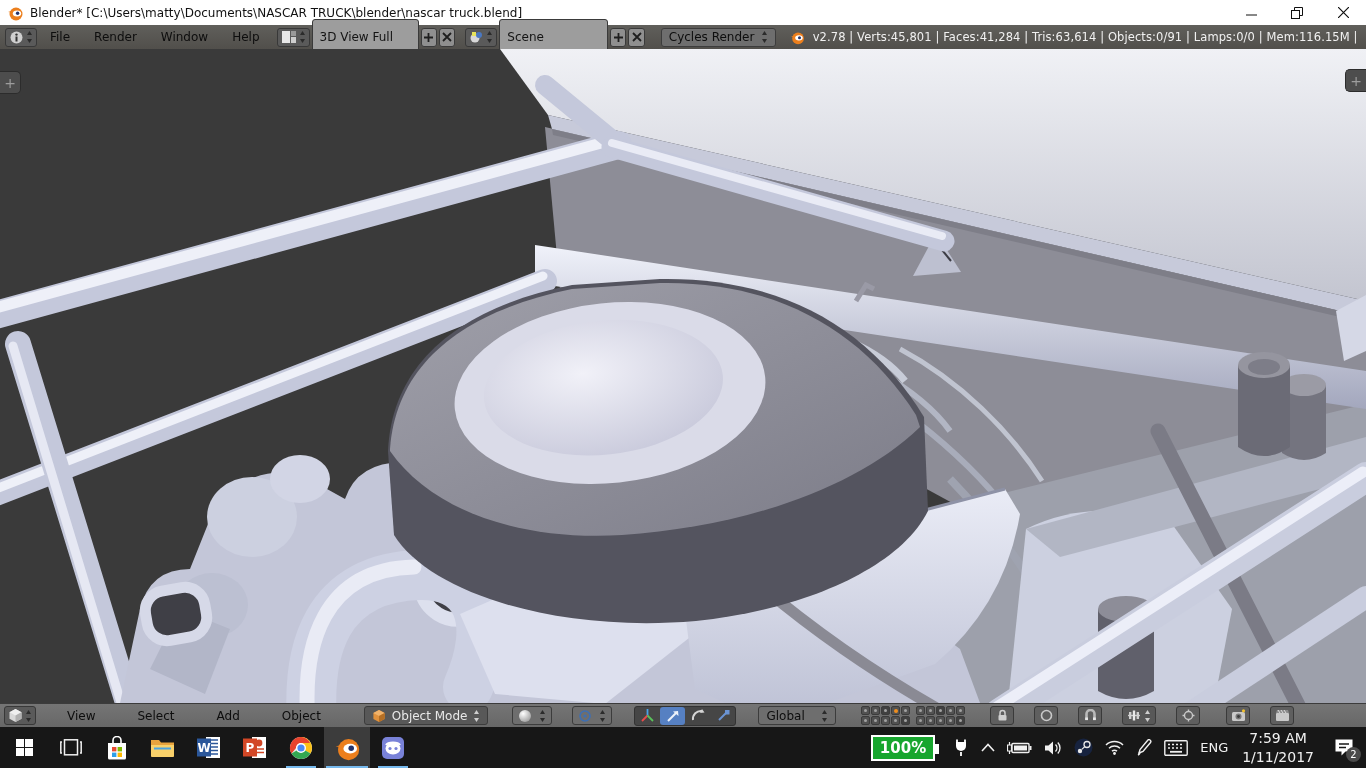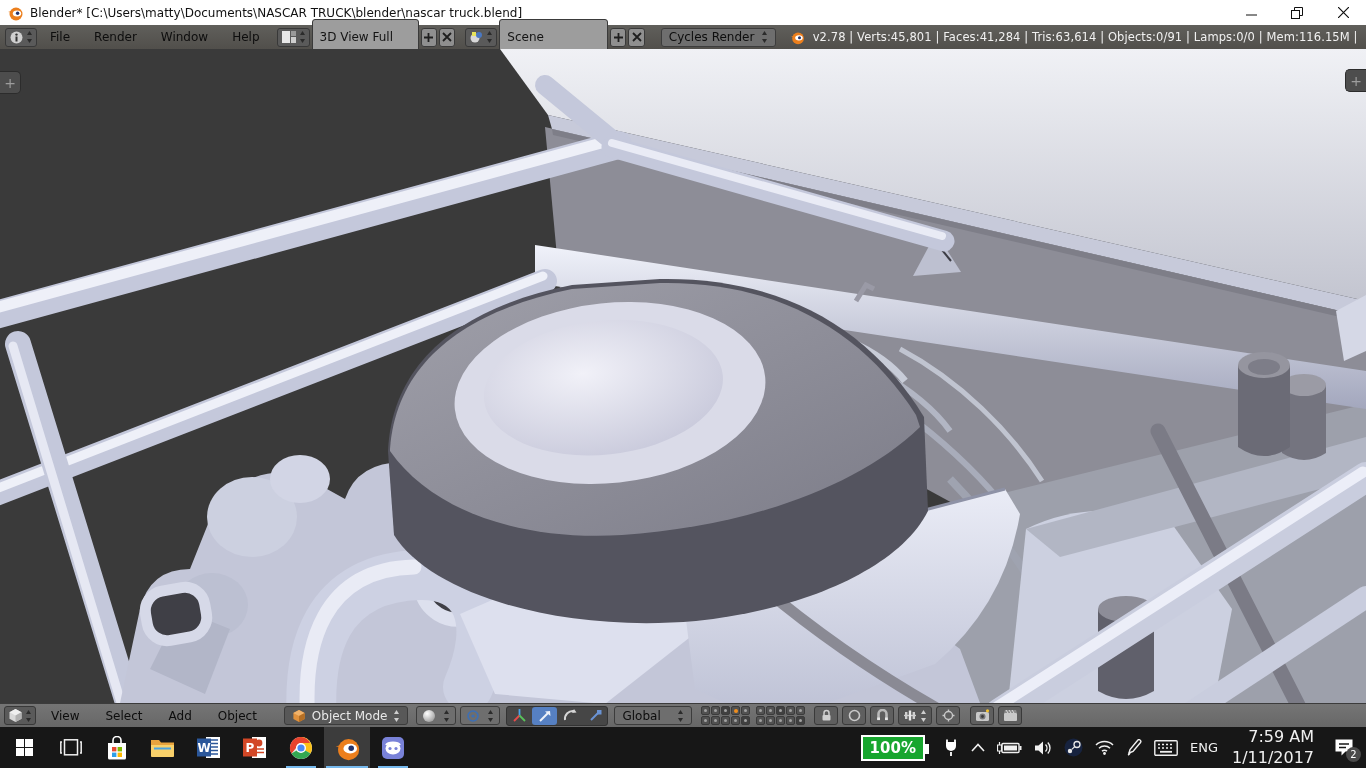--- a/index.html
+++ b/index.html
@@ -8,21 +8,21 @@
 
   
   .titlebar{position:absolute;top:0;left:0;width:1366px;height:25px;background:#ffffff;display:flex;align-items:center;padding-left:7px;color:#111}
   .titlebar .appicon{width:16px;height:16px;margin-right:7px;flex:0 0 auto}
   .title-text{font-size:12px;white-space:nowrap;overflow:hidden}
   .win-controls{margin-left:auto;display:flex;height:100%}
   .win-btn{width:46px;height:100%;display:flex;align-items:center;justify-content:center}
 
   
   .iheader{position:absolute;top:25px;left:0;width:1366px;height:24px;background:linear-gradient(#605f5b,#514f4b);display:flex;align-items:center;padding:0 5px;color:#0d0d0d;gap:2px}
-  .vheader{position:absolute;top:703px;left:0;width:1366px;height:24px;background:linear-gradient(#757575,#676767);display:flex;align-items:center;padding:0 4px;color:#0d0d0d;gap:4px;border-top:1px solid #3c3c3c}
+  .vheader{position:absolute;top:703px;left:0;width:1366px;height:24px;background:linear-gradient(#757575,#676767);display:flex;align-items:center;padding:0 4px;color:#0d0d0d;gap:20px;border-top:1px solid #3c3c3c}
   .menu{padding:0 11px;height:100%;display:flex;align-items:center;white-space:nowrap}
   .edbtn{height:19px;background:#5a5a5a;border:1px solid #383838;border-radius:3px;display:flex;align-items:center;padding:0 3px;gap:2px}
   .wfield{height:36px;background:#9d9d9d;border:1px solid #3a3a3a;border-radius:3px;display:flex;align-items:center;padding:0 7px;color:#141414;white-space:nowrap}
   .wbtn{width:19px;height:19px;background:#8f8f8f;border:1px solid #3a3a3a;border-radius:3px;display:flex;align-items:center;justify-content:center}
   .dropdown{height:19px;background:#6e6e6e;border:1px solid #3c3c3c;border-radius:3px;display:flex;align-items:center;padding:0 7px;gap:7px;color:#0d0d0d;white-space:nowrap}
   .dropdown.dark{background:#585858}
   .stats{color:#f1f1f1;font-size:11.5px;white-space:nowrap;overflow:hidden;margin-left:6px;letter-spacing:.1px}
   .toolgroup{display:flex;align-items:center;height:20px;background:#464646;border:1px solid #333;border-radius:3px;margin:0 2px}
   .tool{width:25px;height:18px;display:flex;align-items:center;justify-content:center;border-radius:3px}
   .tool.active{background:#5680c2}
@@ -51,21 +51,21 @@
   .taskview{width:46px}
   .app{width:46px;position:relative}
   .app.running::after{content:"";position:absolute;bottom:0;left:8px;right:8px;height:2px;background:#76b9ed}
   .app.active{background:#3c3c3c}
   .app.active::after{left:2px;right:2px}
   .tray{margin-left:auto;display:flex;align-items:stretch}
   .tray .tbitem{padding:0 6px}
   .batterybar{align-self:center;background:#17a62e;border:2px solid #fff;color:#fff;font-weight:bold;font-size:15px;padding:0 7px;line-height:22px;position:relative;margin:0 12px 0 4px}
   .batterybar::after{content:"";position:absolute;right:-6px;top:7px;width:4px;height:10px;background:#fff}
   .lang{font-size:13px;padding:0 10px}
-  .clock{display:flex;flex-direction:column;align-items:flex-end;justify-content:center;font-size:16px;line-height:1.3;padding:0 8px}
+  .clock{display:flex;flex-direction:column;align-items:center;justify-content:center;font-size:14px;line-height:1.3;padding:0 8px}
   .action{position:relative;width:44px}
   .badge{position:absolute;right:5px;bottom:6px;width:15px;height:15px;border-radius:50%;background:#4a4a4a;color:#fff;font-size:10px;display:flex;align-items:center;justify-content:center}
 </style>
 </head>
 <body>
 
 <div class="titlebar">
   <svg class="appicon" viewBox="0 0 16 16">
     <circle cx="9" cy="9" r="6.5" fill="#ec7f1d"></circle>
     <path d="M1 7 L8 5 L10 8 Z" fill="#ec7f1d"></path>

